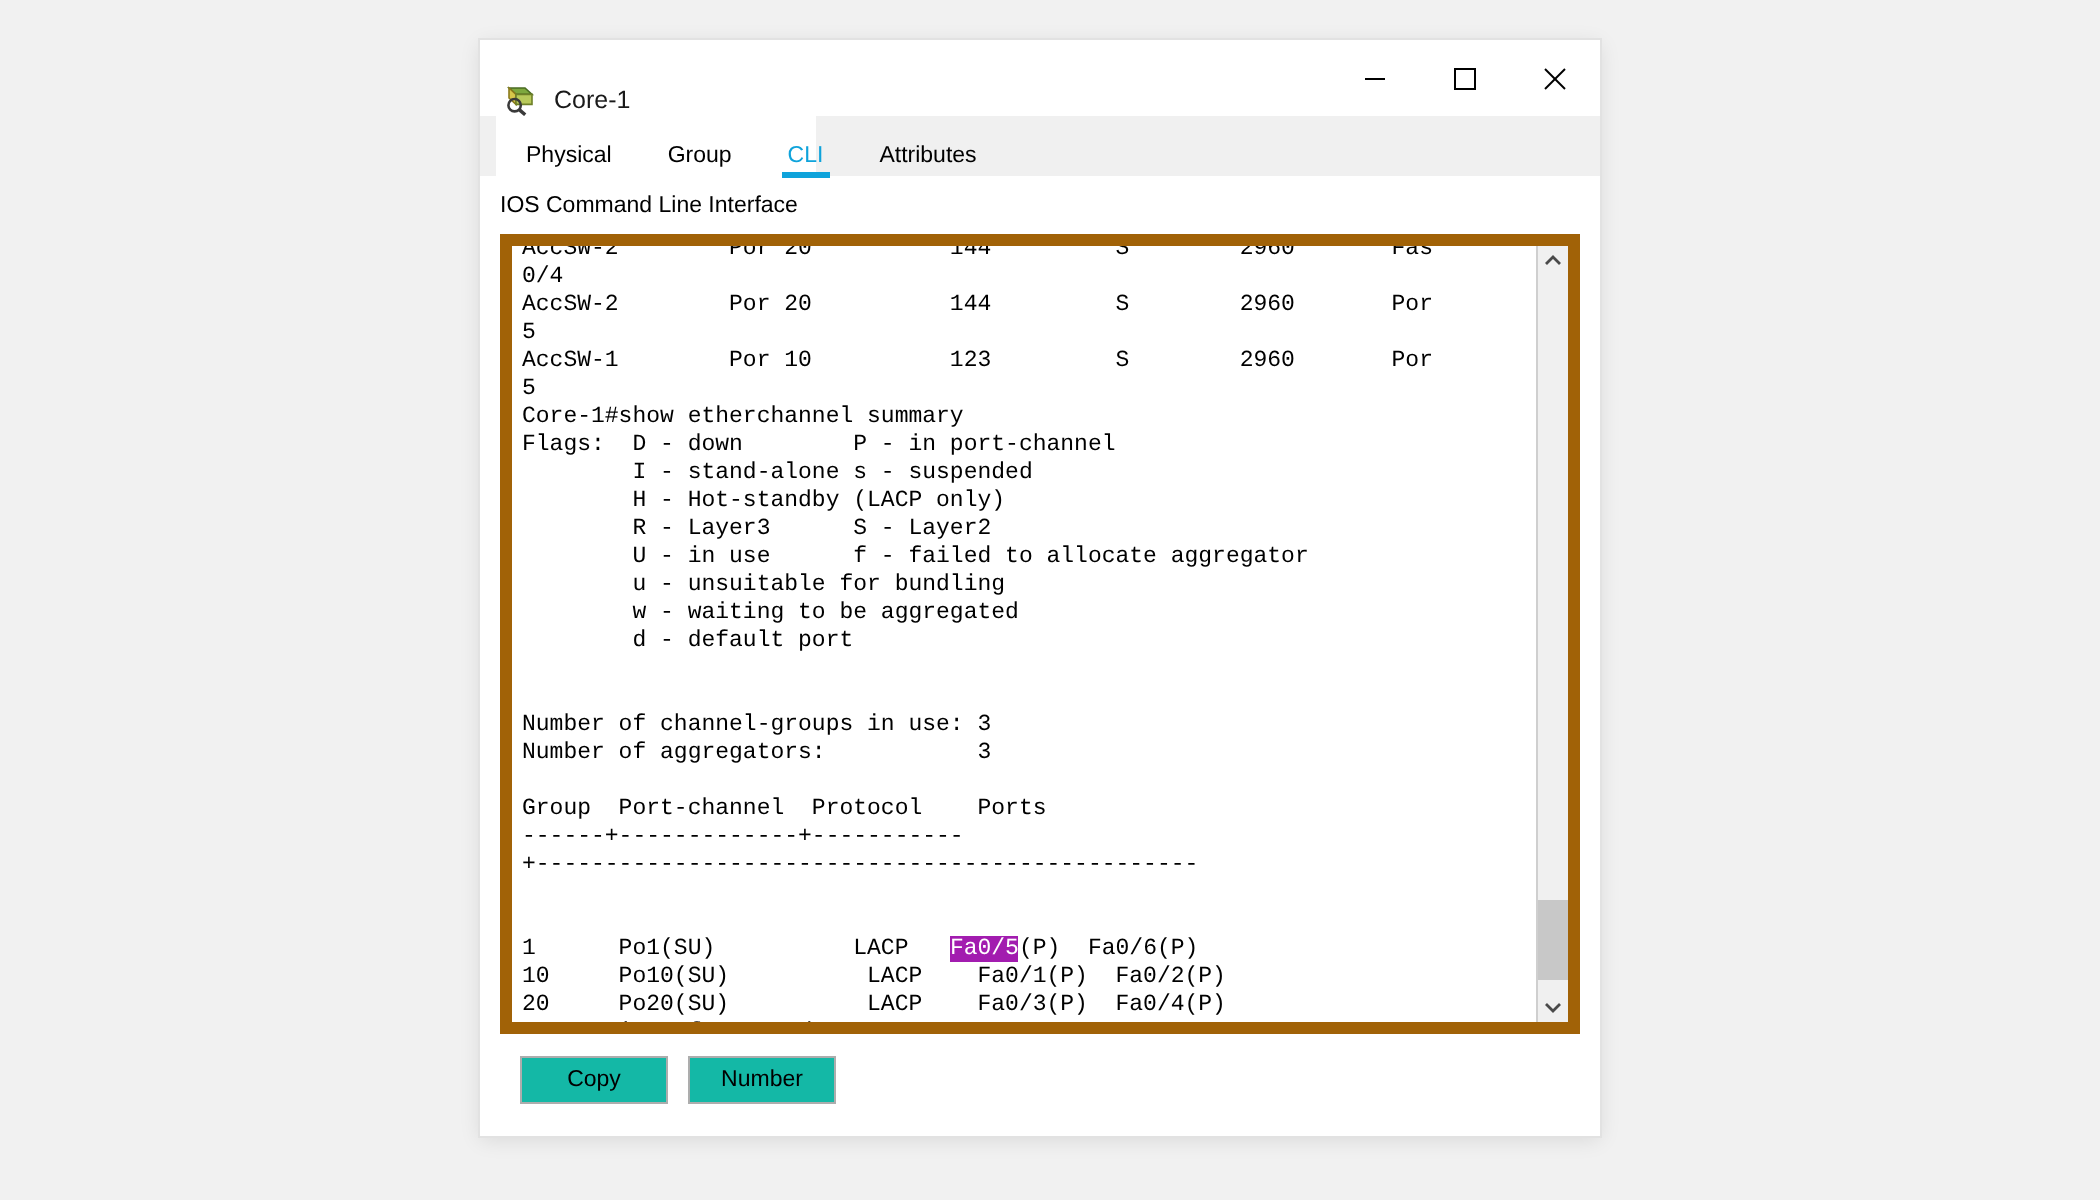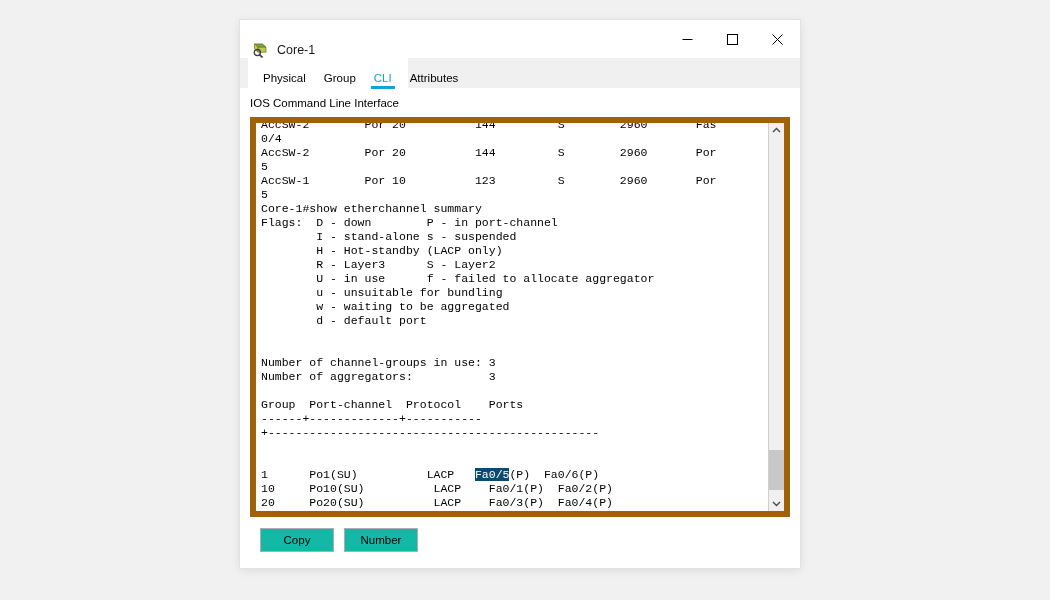--- a/index.html
+++ b/index.html
@@ -78,21 +78,21 @@
     position: relative;
   }
   #tabstrip {
     background: #ffffff;
     display: flex;
     align-items: flex-end;
     height: 30px;
     padding: 0 6px;
     box-sizing: border-box;
     width: 160px;
-    gap: 0;
+    gap: 10px;
   }
   .tab {
     font-size: 11.5px;
     color: #000000;
     padding: 0 9px 4px 9px;
     position: relative;
     line-height: 1;
     cursor: default;
     white-space: nowrap;
   }
@@ -208,21 +208,21 @@
     font-family: "Liberation Sans", sans-serif;
     font-size: 11.5px;
     color: #000;
     margin-left: 10px;
     cursor: default;
     display: flex;
     align-items: center;
     justify-content: center;
   }
 </style>
-<style>.tab.active::after{background:#0fa3db;}.sel{background:#0c4a6e;}</style></head>
+<style>.tab.active::after{background:#0fa3db;}.sel{background:#a21caf;}</style></head>
 <body>
 
 <div id="window">
 
   <div id="titlebar">
     <div id="title-left">
       <span id="app-icon">
         <svg width="17" height="17" viewBox="0 0 17 17">
           <path d="M2.5 3.0 L10.5 3.0 L14.0 6.2 L6.0 6.2 Z" fill="#7ea83e" stroke="#4a6b22" stroke-width="0.8"></path>
           <path d="M2.5 3.0 L2.5 8.0 L6.0 11.2 L6.0 6.2 Z" fill="#d8c64a" stroke="#8a7a1c" stroke-width="0.8"></path>

